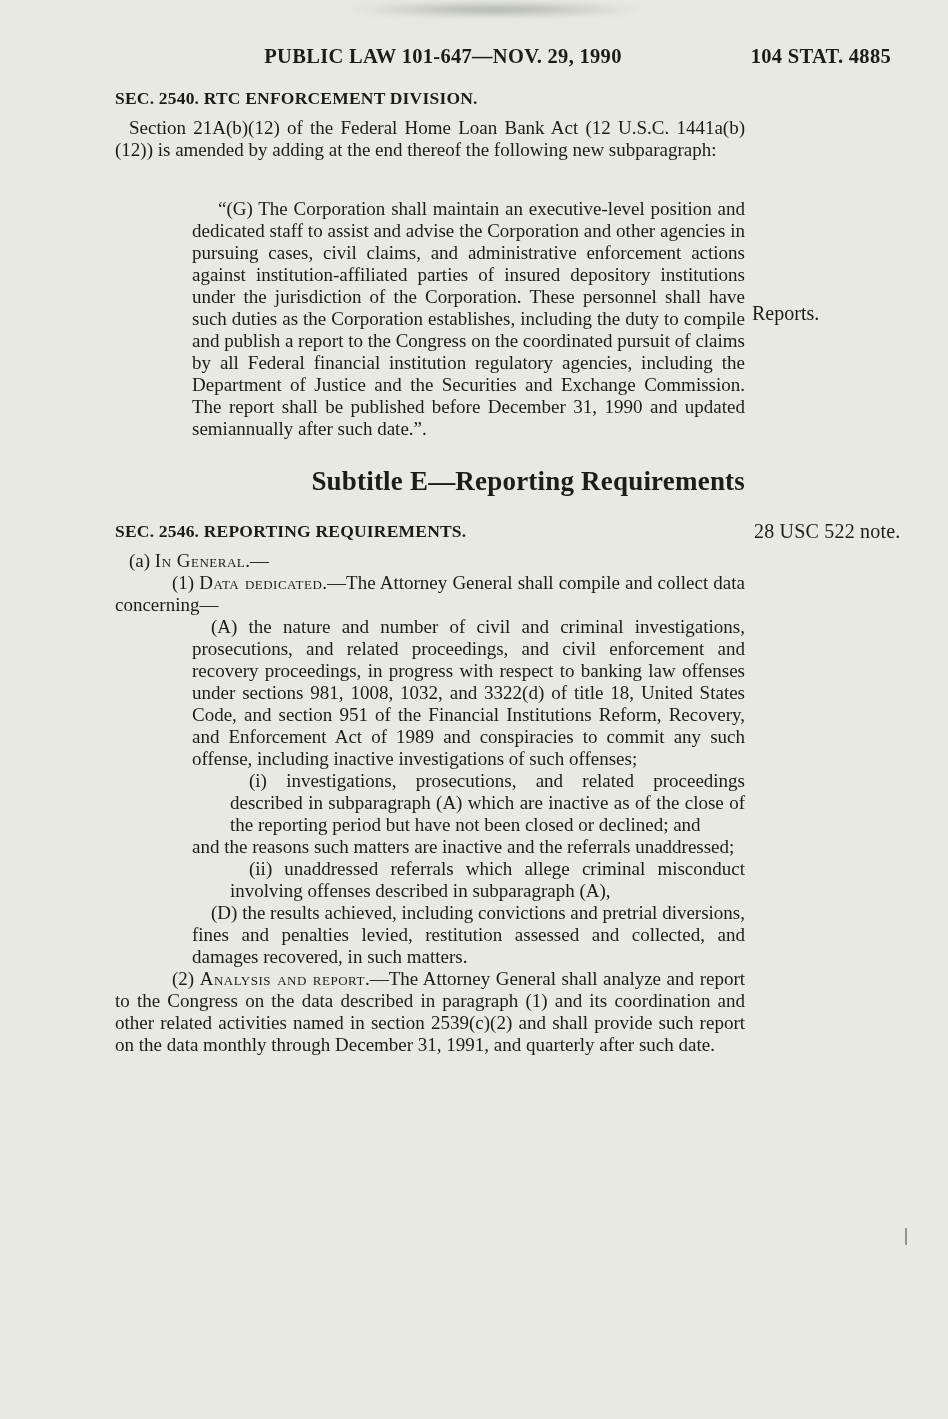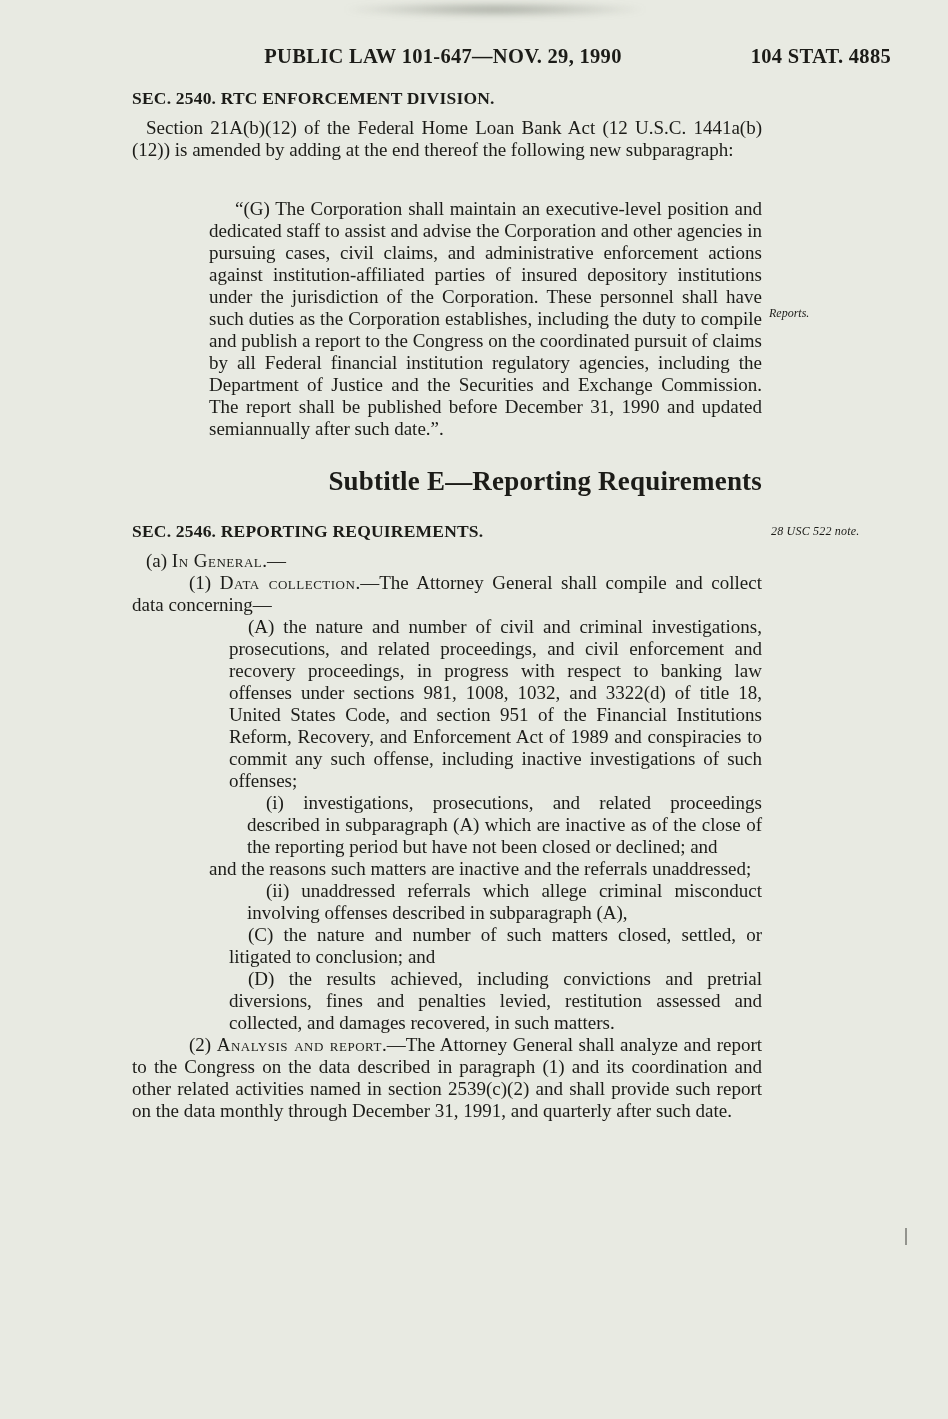--- a/index.html
+++ b/index.html
@@ -61,21 +61,21 @@
   .stat-ref {
     position: absolute;
     top: 0;
     right: 57px;
   }
 
   
   .content {
     position: absolute;
     top: 88px;
-    left: 132px;
+    left: 115px;
     width: 630px;
     font-size: 19px;
     line-height: 22px;
     text-align: justify;
   }
 
   .sec-heading {
     position: relative;
     font-size: 17.5px;
     line-height: 21px;
@@ -91,35 +91,34 @@
     font-weight: 700;
     text-align: right;
     margin: 26px 0 24px 0;
     letter-spacing: 0.2px;
   }
 
   .para { position: relative; margin: 0; }
   .first-indent { text-indent: 14px; }
   .quote-block { margin-left: 77px; text-indent: 26px; margin-top: 37px; }
   .lvl1 { text-indent: 57px; }
-  .lvl2 { margin-left: 97px; text-indent: 19px; }
+  .lvl2 { margin-left: 77px; text-indent: 19px; }
   .lvl3 { margin-left: 115px; text-indent: 19px; }
   .lvl2-tail { margin-left: 77px; text-indent: 0; }
 
   .sc { font-variant: small-caps; letter-spacing: 0.5px; }
 
   .margin-note {
     position: absolute;
-    font-size: 12px;
+    font-size: 20px;
     line-height: 19px;
     font-weight: 400;
     white-space: nowrap;
     text-indent: 0;
     text-align: left;
-    font-style: italic;
   }
   .note-reports { left: 560px; top: 106px; }
   .note-usc { left: 639px; top: 1px; }
 </style>
 </head>
 <body>
 
 <div class="page">
 
   <div class="smudge"></div>
@@ -143,32 +142,31 @@
 
     <div class="subtitle-heading">Subtitle E—Reporting Requirements</div>
 
     <div class="sec-heading">
       <span>SEC. 2546. REPORTING REQUIREMENTS.</span>
       <span class="margin-note note-usc">28 USC 522 note.</span>
     </div>
 
     <div class="para first-indent"><span>(a) </span><span class="sc">In General</span><span>.—</span></div>
 
-    <div class="para lvl1"><span>(1) </span><span class="sc">Data collection</span><span>.—The Attorney General shall compile and collect data concerning—</span></div>
+    <div class="para lvl1"><span>(1) </span><span class="sc">Data dedicated</span><span>.—The Attorney General shall compile and collect data concerning—</span></div>
 
     <div class="para lvl2">(A) the nature and number of civil and criminal investigations, prosecutions, and related proceedings, and civil enforcement and recovery proceedings, in progress with respect to banking law offenses under sections 981, 1008, 1032, and 3322(d) of title 18, United States Code, and section 951 of the Financial Institutions Reform, Recovery, and Enforcement Act of 1989 and conspiracies to commit any such offense, including inactive investigations of such offenses;</div>
 
 
     <div class="para lvl3">(i) investigations, prosecutions, and related proceedings described in subparagraph (A) which are inactive as of the close of the reporting period but have not been closed or declined; and</div>
 
     <div class="para lvl2-tail">and the reasons such matters are inactive and the referrals unaddressed;</div>
 
     <div class="para lvl3">(ii) unaddressed referrals which allege criminal misconduct involving offenses described in subparagraph (A),</div>
 
-    <div class="para lvl2">(C) the nature and number of such matters closed, settled, or litigated to conclusion; and</div>
 
     <div class="para lvl2">(D) the results achieved, including convictions and pretrial diversions, fines and penalties levied, restitution assessed and collected, and damages recovered, in such matters.</div>
 
     <div class="para lvl1"><span>(2) </span><span class="sc">Analysis and report</span><span>.—The Attorney General shall analyze and report to the Congress on the data described in paragraph (1) and its coordination and other related activities named in section 2539(c)(2) and shall provide such report on the data monthly through December 31, 1991, and quarterly after such date.</span></div>
 
   </div>
 
 </div>
 
 </body></html>

